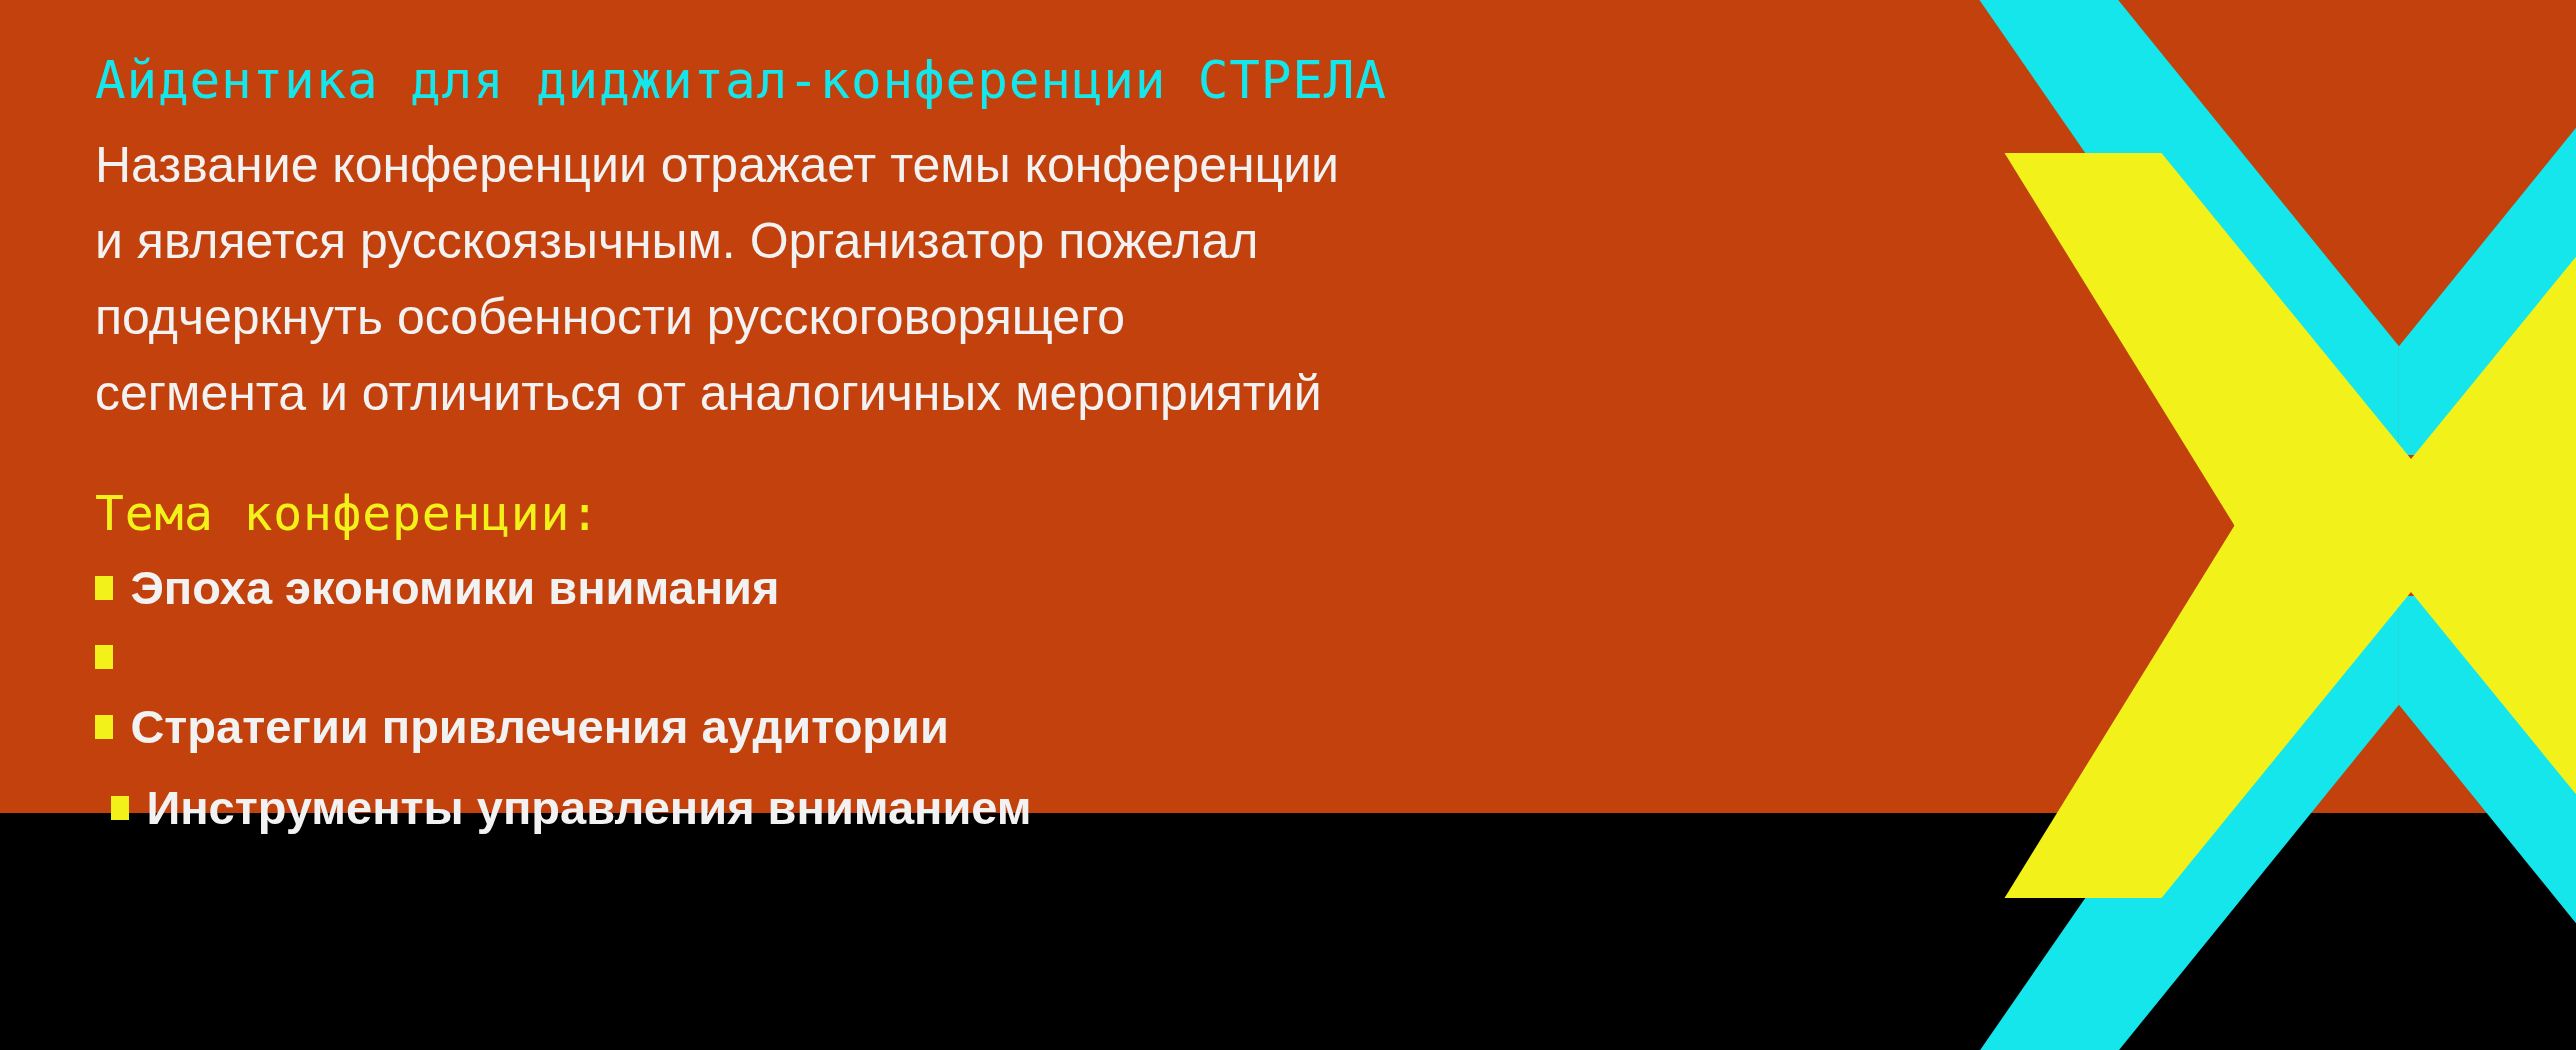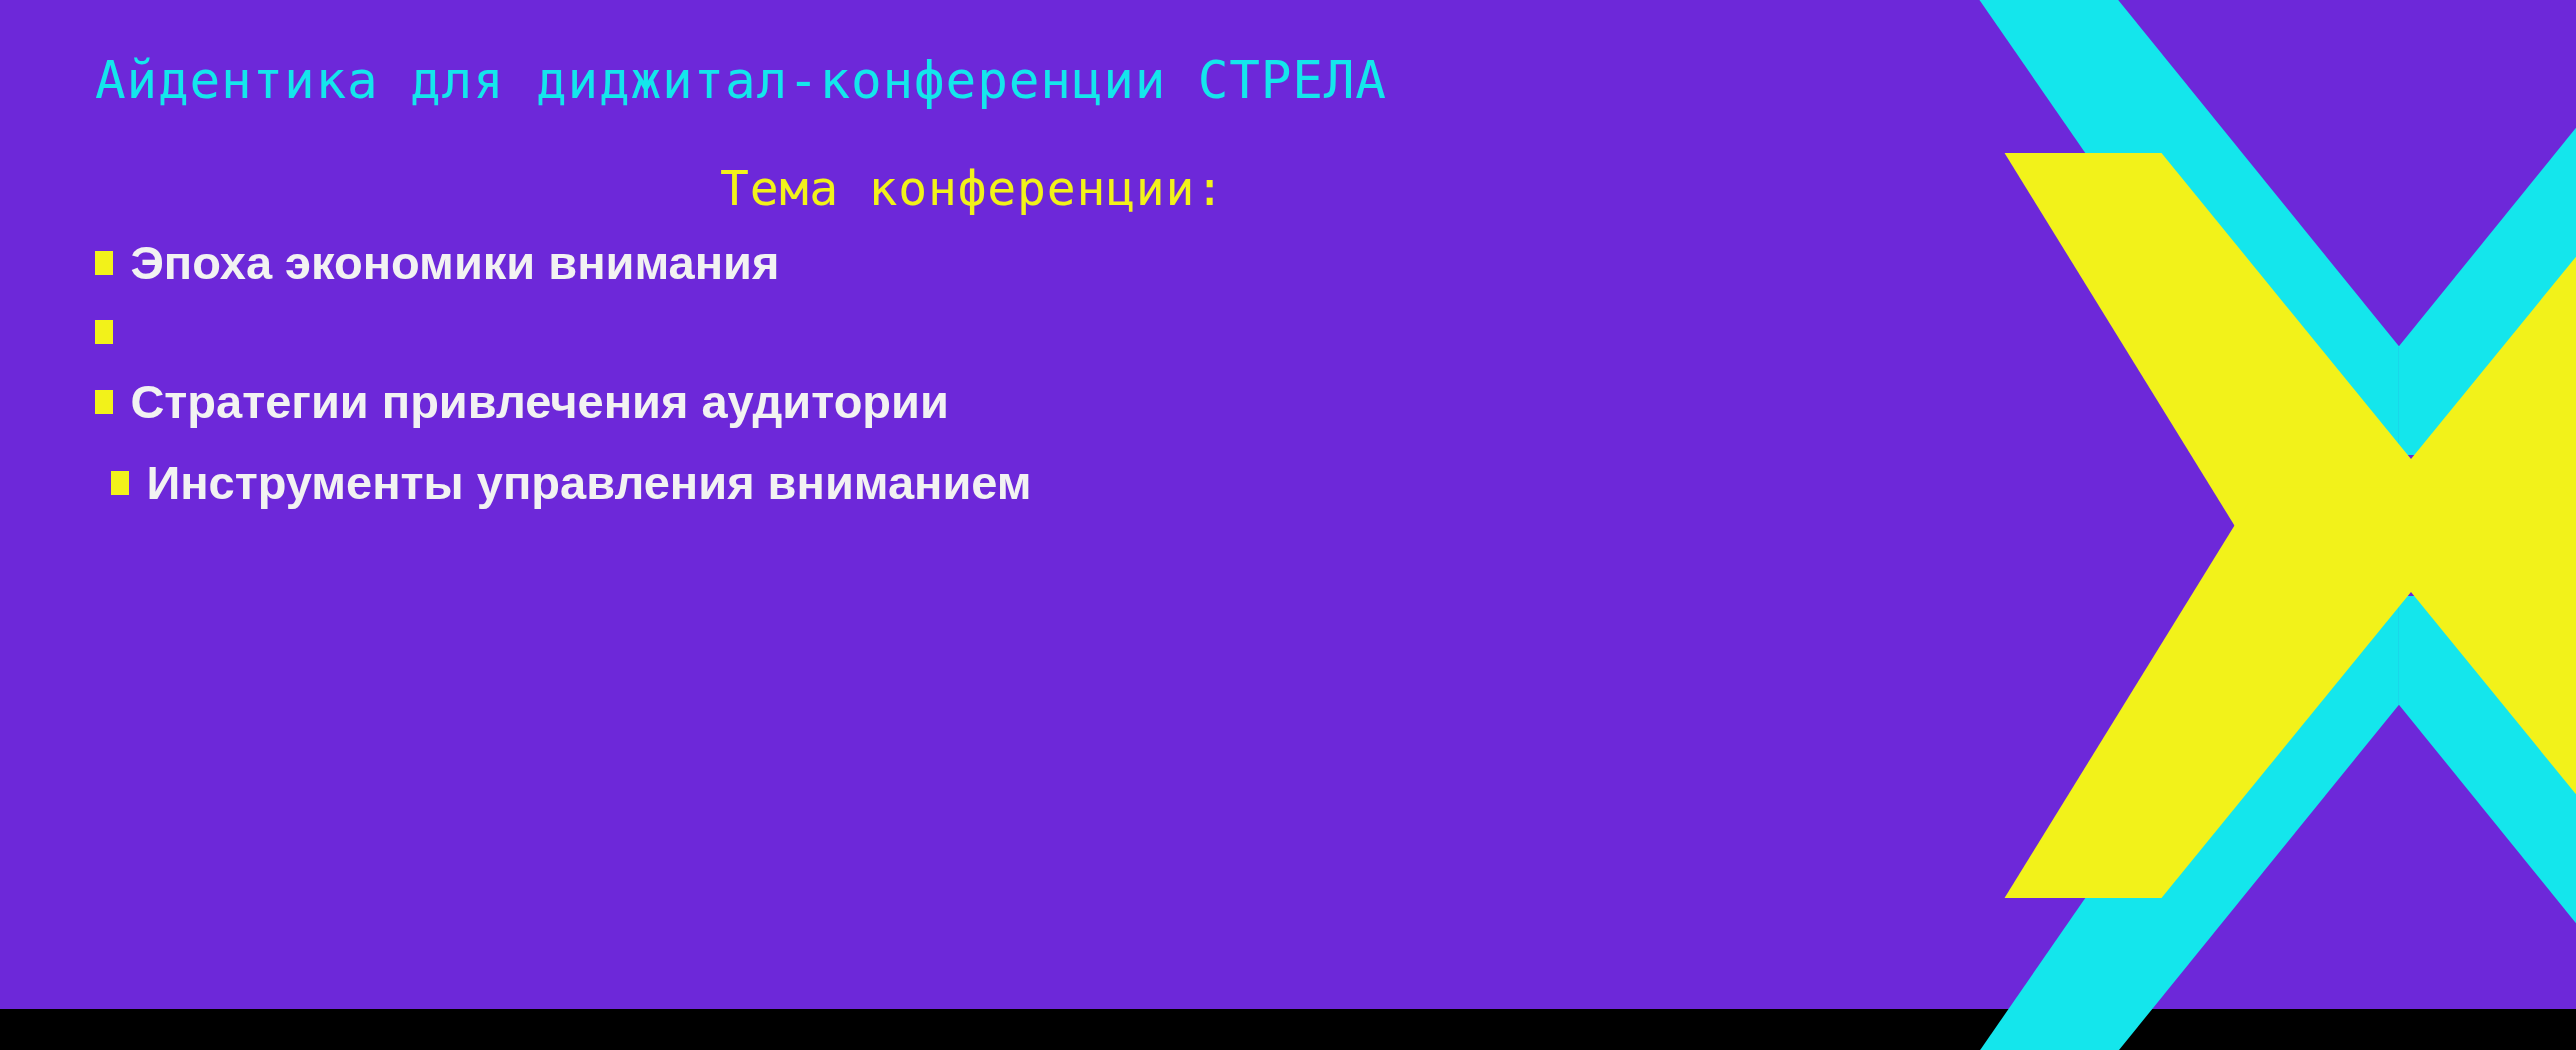--- a/index.html
+++ b/index.html
@@ -7,22 +7,22 @@
   html, body {
     width: 2576px;
     height: 1051px;
     background: #000000;
     overflow: hidden;
   }
 
   .slide {
     position: relative;
     width: 2576px;
-    height: 1009px;
-    background: #6d28d9;
+    height: 813px;
+    background: #c2410c;
   }
 
   
   .content {
     position: absolute;
     left: 95px;
     top: 55px;
     width: 1755px;
   }
 
@@ -49,21 +49,20 @@
 
   .section-heading {
     font-family: "DejaVu Sans Mono", "Liberation Mono", monospace;
     font-size: 48px;
     line-height: 1.0;
     letter-spacing: 0.8px;
     color: #f2f21a;
     margin-top: 58px;
     margin-bottom: 27px;
     white-space: nowrap;
-    text-align: center;
   }
 
   ul.topics { list-style: none; font-weight: bold; }
 
   ul.topics li {
     display: flex;
     align-items: center;
     font-family: "Liberation Sans Narrow", "Liberation Sans", sans-serif;
     font-stretch: condensed;
     font-size: 47px;
@@ -97,20 +96,26 @@
 </style>
 </head>
 <body>
 
 <div class="slide">
 
   <div class="content">
 
     <div class="deck-title">Айдентика для диджитал-конференции СТРЕЛА</div>
 
+    <div class="lede">
+      <p>Название конференции отражает темы конференции</p>
+      <p>и является русскоязычным. Организатор пожелал</p>
+      <p>подчеркнуть особенности русскоговорящего</p>
+      <p>сегмента и отличиться от аналогичных мероприятий</p>
+    </div>
 
     <div class="section-heading">Тема конференции:</div>
 
     <ul class="topics">
       <li>
         <span class="bullet-marker"></span>
         <span>Эпоха экономики внимания</span>
       </li>
       <li>
         <span class="bullet-marker"></span>

